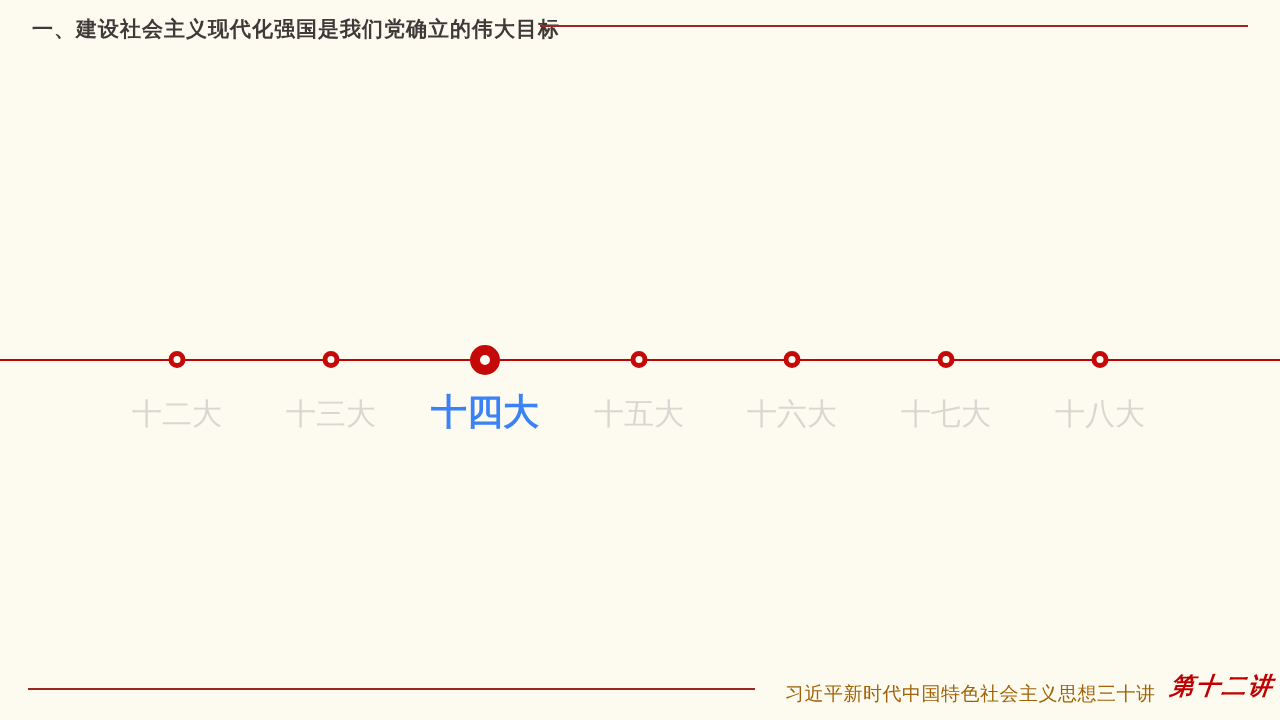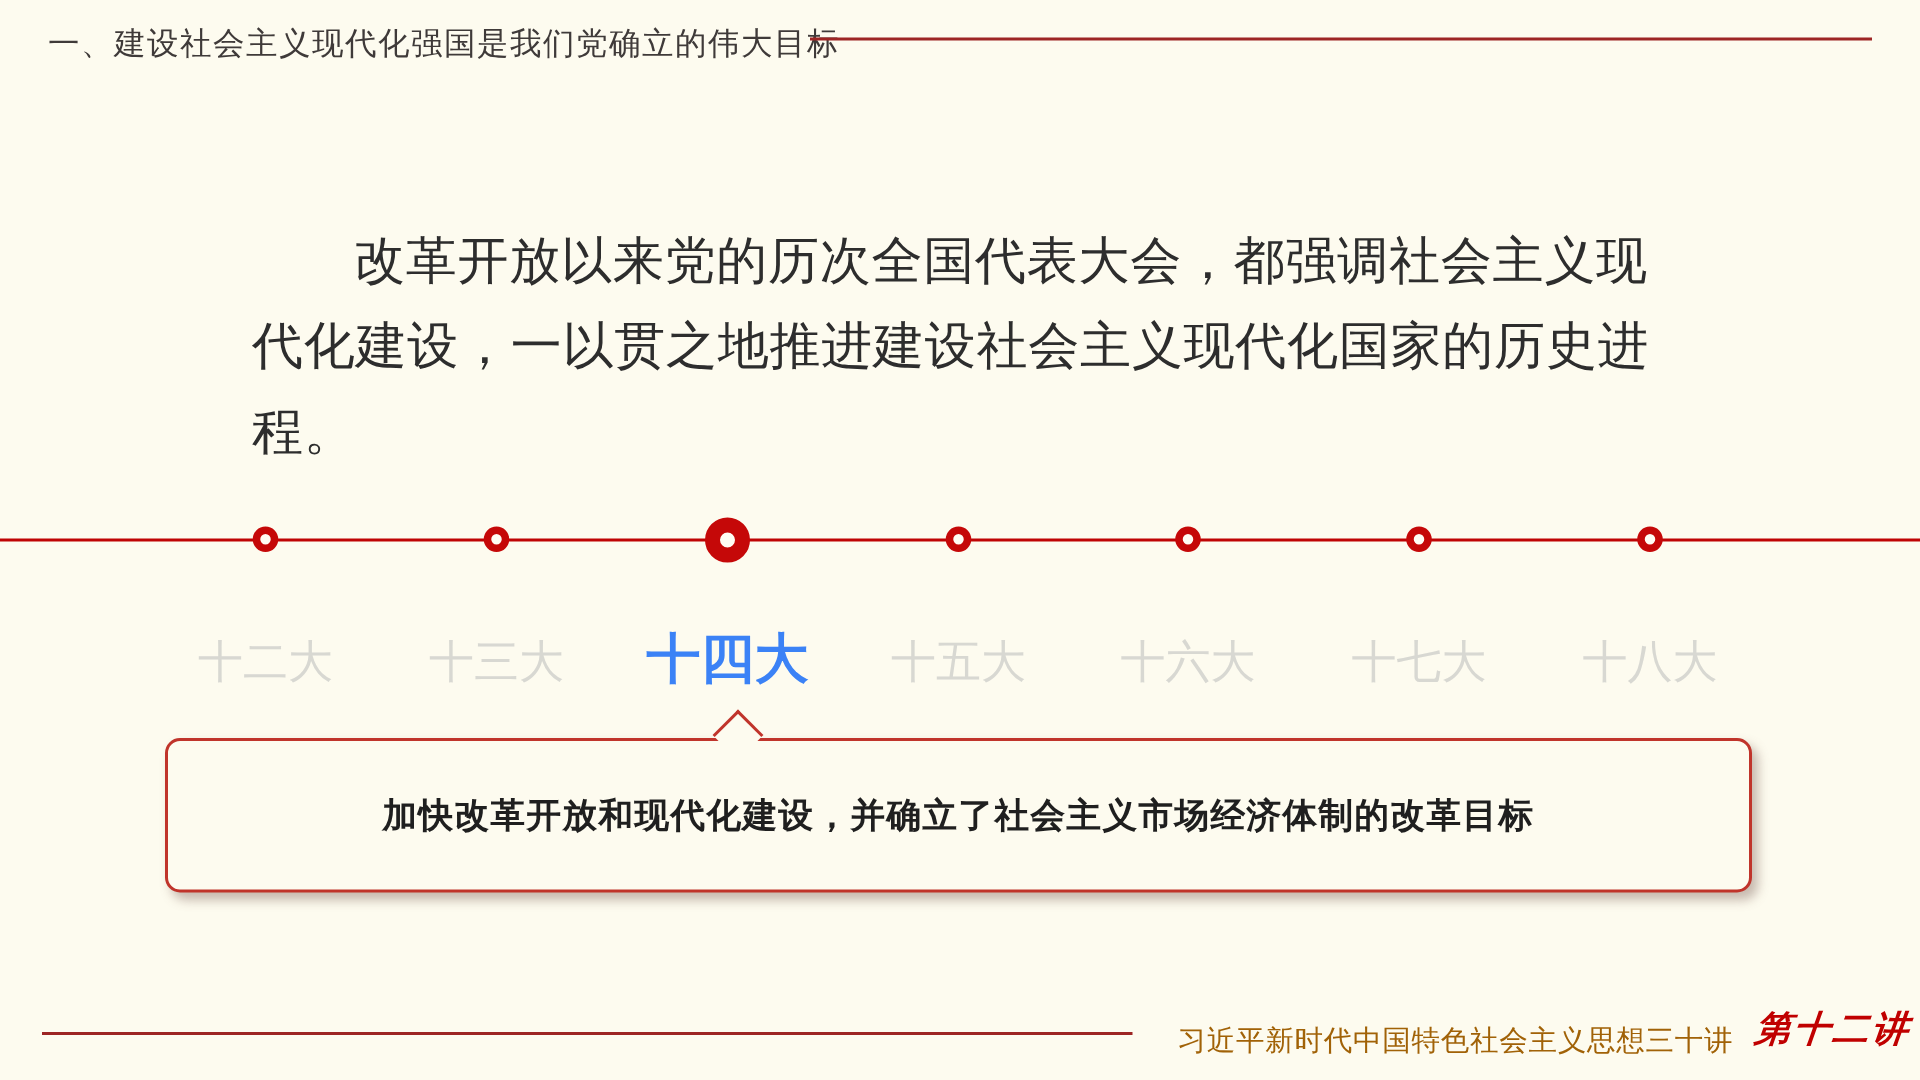--- a/index.html
+++ b/index.html
@@ -6,21 +6,21 @@
   body{
     width:1280px;height:720px;overflow:hidden;
     font-family:"Liberation Sans","DejaVu Sans",sans-serif;
     background:#fdfbef;
   }
   .slide{position:relative;width:1280px;height:720px;background:#fdfbef;}
 
   
   .header-title{
     position:absolute;left:32px;top:15px;margin:0;
-    font-size:21px;font-weight:400;color:#3f3a39;letter-spacing:1px;
+    font-size:21px;font-weight:700;color:#3f3a39;letter-spacing:1px;
   }
   .header-line{
     position:absolute;left:540px;top:25px;width:708px;height:2px;
     background:#9d2524;
   }
 
   
   .intro{
     position:absolute;left:168px;top:146px;width:942px;margin:0;
     font-size:34px;line-height:57px;color:#2d2d2d;
@@ -36,21 +36,21 @@
   .tl-dot{
     position:absolute;left:0;top:351px;transform:translateX(-50%);
     width:17px;height:17px;box-sizing:border-box;
     border:5px solid #c50808;border-radius:50%;background:#fffdf4;
   }
   .tl-item.active .tl-dot{
     top:345px;width:30px;height:30px;border-width:10px;
   }
   .tl-label{
     position:absolute;left:0;top:394px;transform:translateX(-50%);
-    white-space:nowrap;font-size:30px;color:#d8d8d2;margin-top:27px;
+    white-space:nowrap;font-size:30px;color:#d8d8d2;
   }
   .tl-item.active .tl-label{
     top:388px;font-size:36px;font-weight:700;color:#3b82f6;
   }
 
   
   .callout{
     position:absolute;left:110px;top:492px;width:1058px;height:103px;
     box-sizing:border-box;border:2px solid #c0342b;border-radius:10px;
     background:#fdfbef;
@@ -86,21 +86,20 @@
 </head>
 <body>
 
 <div class="slide">
 
   <div>
     <h1 class="header-title">一、建设社会主义现代化强国是我们党确立的伟大目标</h1>
     <div class="header-line"></div>
   </div>
 
-  <p class="intro">改革开放以来党的历次全国代表大会，都强调社会主义现代化建设，一以贯之地推进建设社会主义现代化国家的历史进程。</p>
 
   <div class="timeline">
     <div class="timeline-line"></div>
     <div class="tl-items">
     <div class="tl-item" style="left: 177px;">
       <span class="tl-dot"></span>
       <span class="tl-label">十二大</span>
     </div>
 
     <div class="tl-item" style="left: 331px;">
@@ -128,24 +127,20 @@
       <span class="tl-label">十七大</span>
     </div>
 
     <div class="tl-item" style="left: 1100px;">
       <span class="tl-dot"></span>
       <span class="tl-label">十八大</span>
     </div>
   </div>
   </div>
 
-  <div class="callout">
-    <div class="callout-arrow"></div>
-    <p class="callout-text">加快改革开放和现代化建设，并确立了社会主义市场经济体制的改革目标</p>
-  </div>
 
   <div>
     <div class="footer-line"></div>
     <span class="footer-series">习近平新时代中国特色社会主义思想三十讲</span>
     <span class="footer-badge">第十二讲</span>
   </div>
 
 </div>
 
 </body></html>

